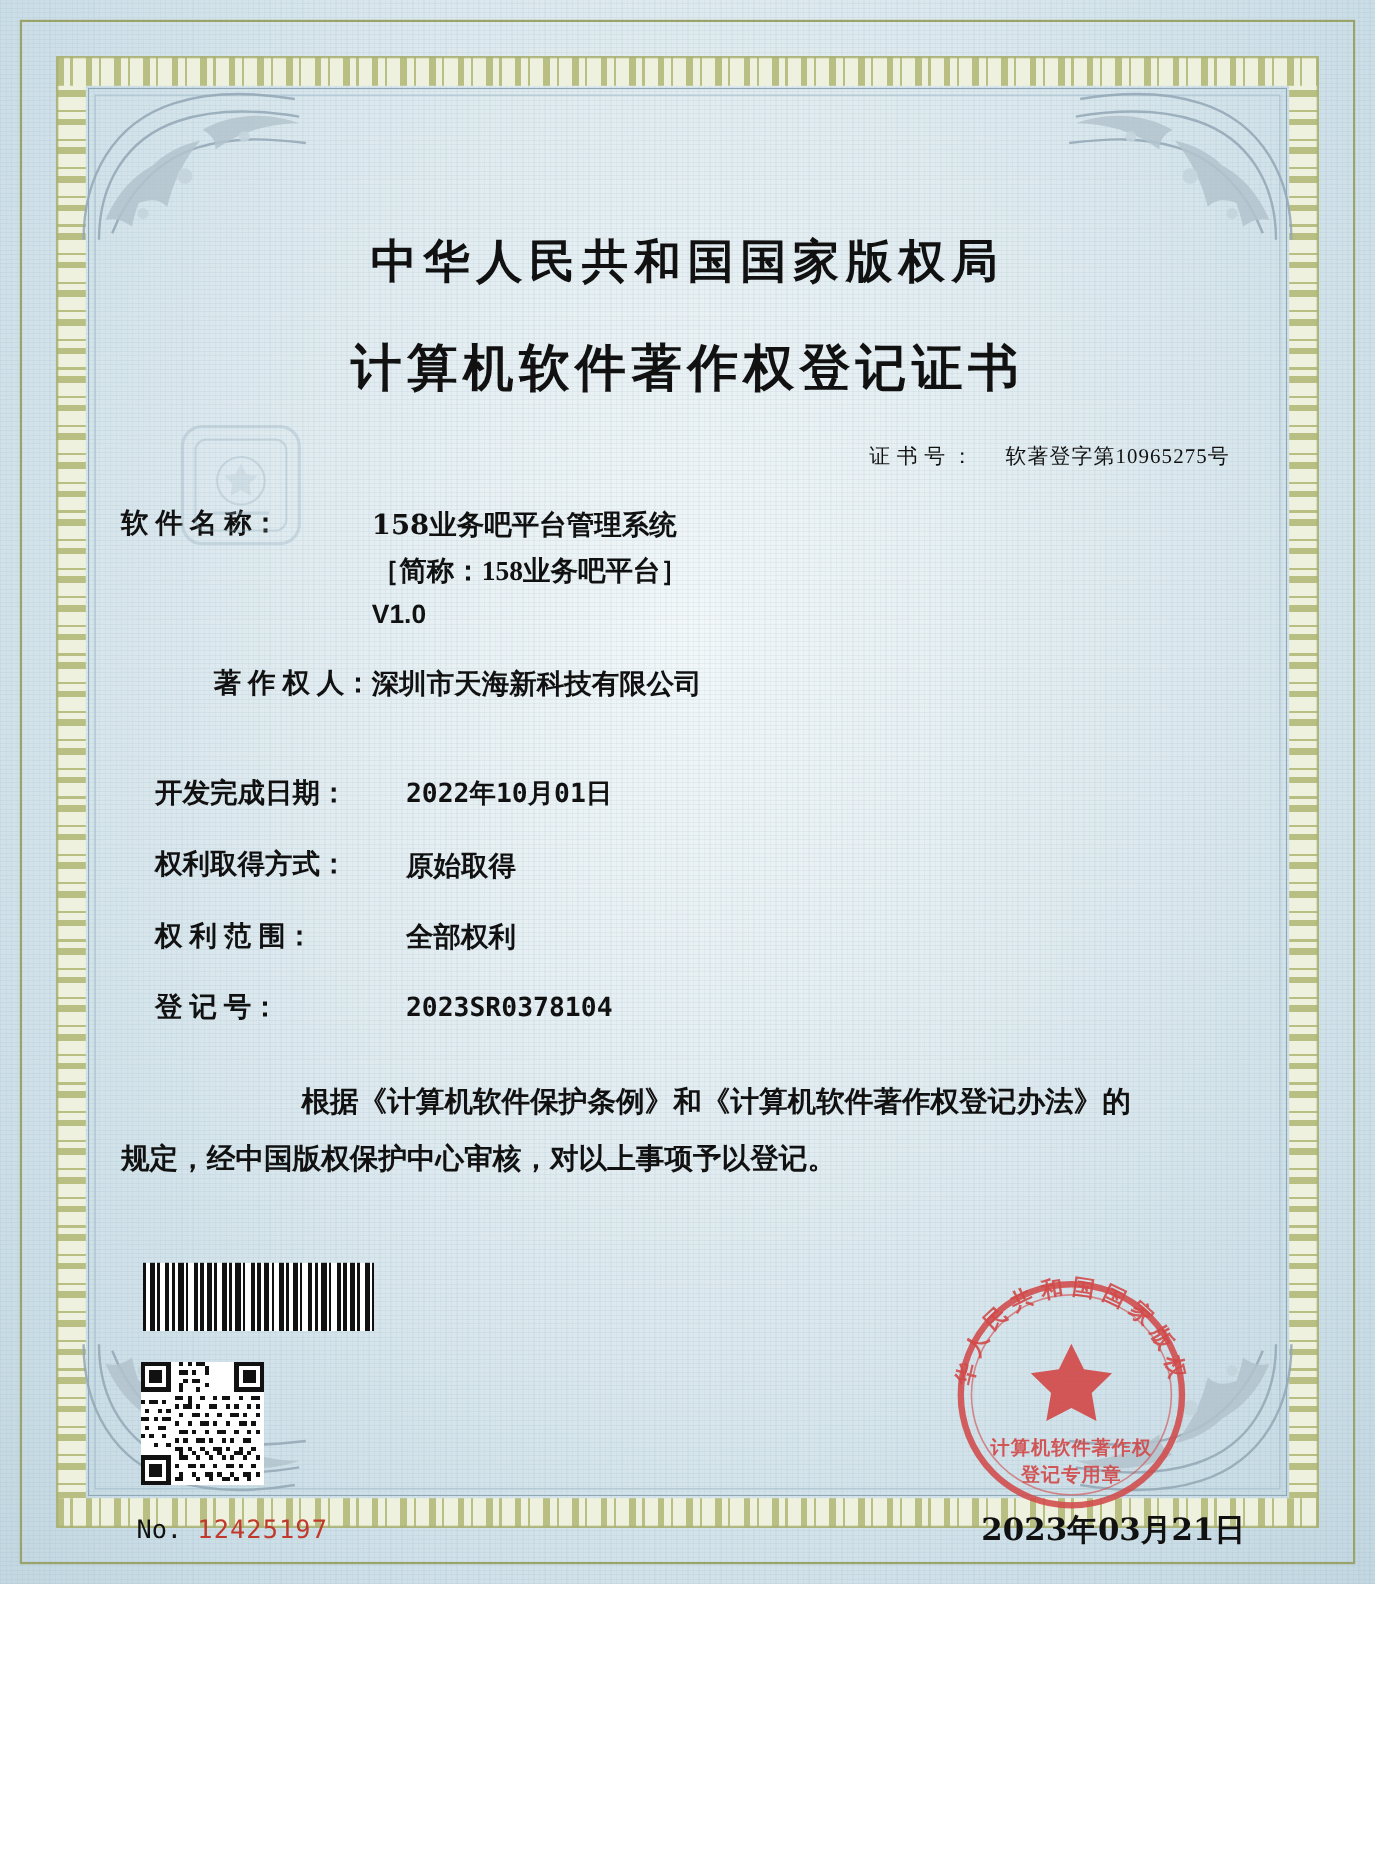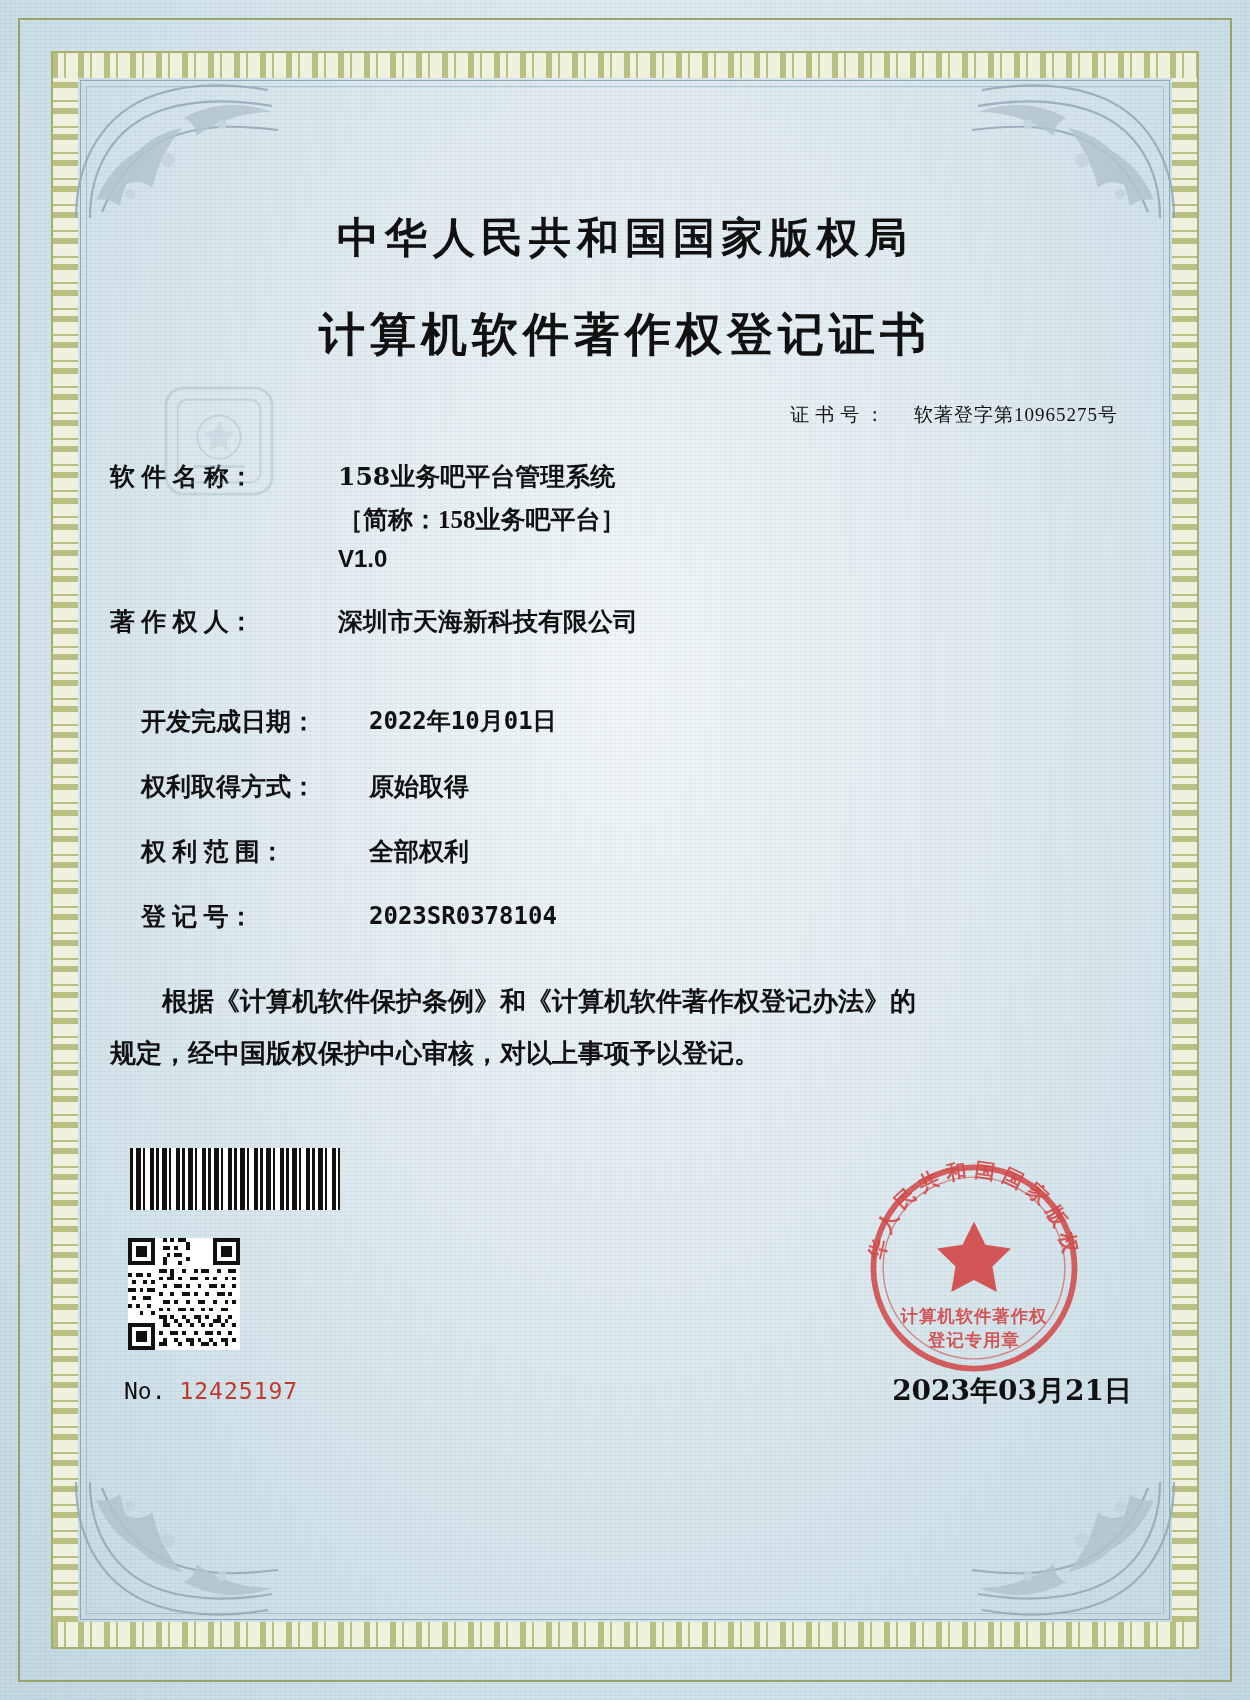--- a/index.html
+++ b/index.html
@@ -12,21 +12,21 @@
     height: 1700px;
     font-family: "Liberation Serif", "DejaVu Serif", serif;
     color: #1a1a1a;
     overflow: hidden;
   }
 
   
   .cert-page {
     position: relative;
     width: 1250px;
-    height: 1700px;
+    height: 1440px;
     box-sizing: border-box;
     background:
       radial-gradient(ellipse at 50% 40%, #f2f7f8 0%, #dfeaef 45%, #cfe0e8 75%, #c3d7e1 100%);
   }
 
   
   .cert-page::before {
     content: "";
     position: absolute;
     inset: 0;
@@ -176,21 +176,21 @@
   .dates-block { margin-top: 62px; }
   .dates-block .field-row { margin-bottom: 26px; margin-left: 31px; }
 
   .statement {
     margin-top: 40px;
     font-size: 26px;
     line-height: 2.0;
     color: #111;
     font-weight: bold;
   }
-  .statement .indent { display: block; text-indent: 52px; }
+  .statement .indent { display: block; text-indent: 52px; text-align: center; }
 
   
   .barcode {
     position: absolute;
     left: 130px;
     top: 1148px;
     width: 210px;
     height: 62px;
     background:
       repeating-linear-gradient(90deg,
@@ -345,21 +345,21 @@
     </div>
 
     <div class="field-block">
       <div class="field-row">
         <div class="field-label">软 件 名 称：</div>
         <div class="field-value">158业务吧平台管理系统</div>
       </div>
       <div class="sub-line">［简称：158业务吧平台］</div>
       <div class="sub-line mono">V1.0</div>
 
-      <div class="field-row" style="margin-top:26px;">
+      <div class="field-row" style="margin-top:26px;text-align:right;">
         <div class="field-label">著 作 权 人：</div>
         <div class="field-value">深圳市天海新科技有限公司</div>
       </div>
     </div>
 
     <div class="dates-block">
       <div class="field-row">
         <div class="field-label">开发完成日期：</div>
         <div class="field-value mono">2022年10月01日</div>
       </div>

